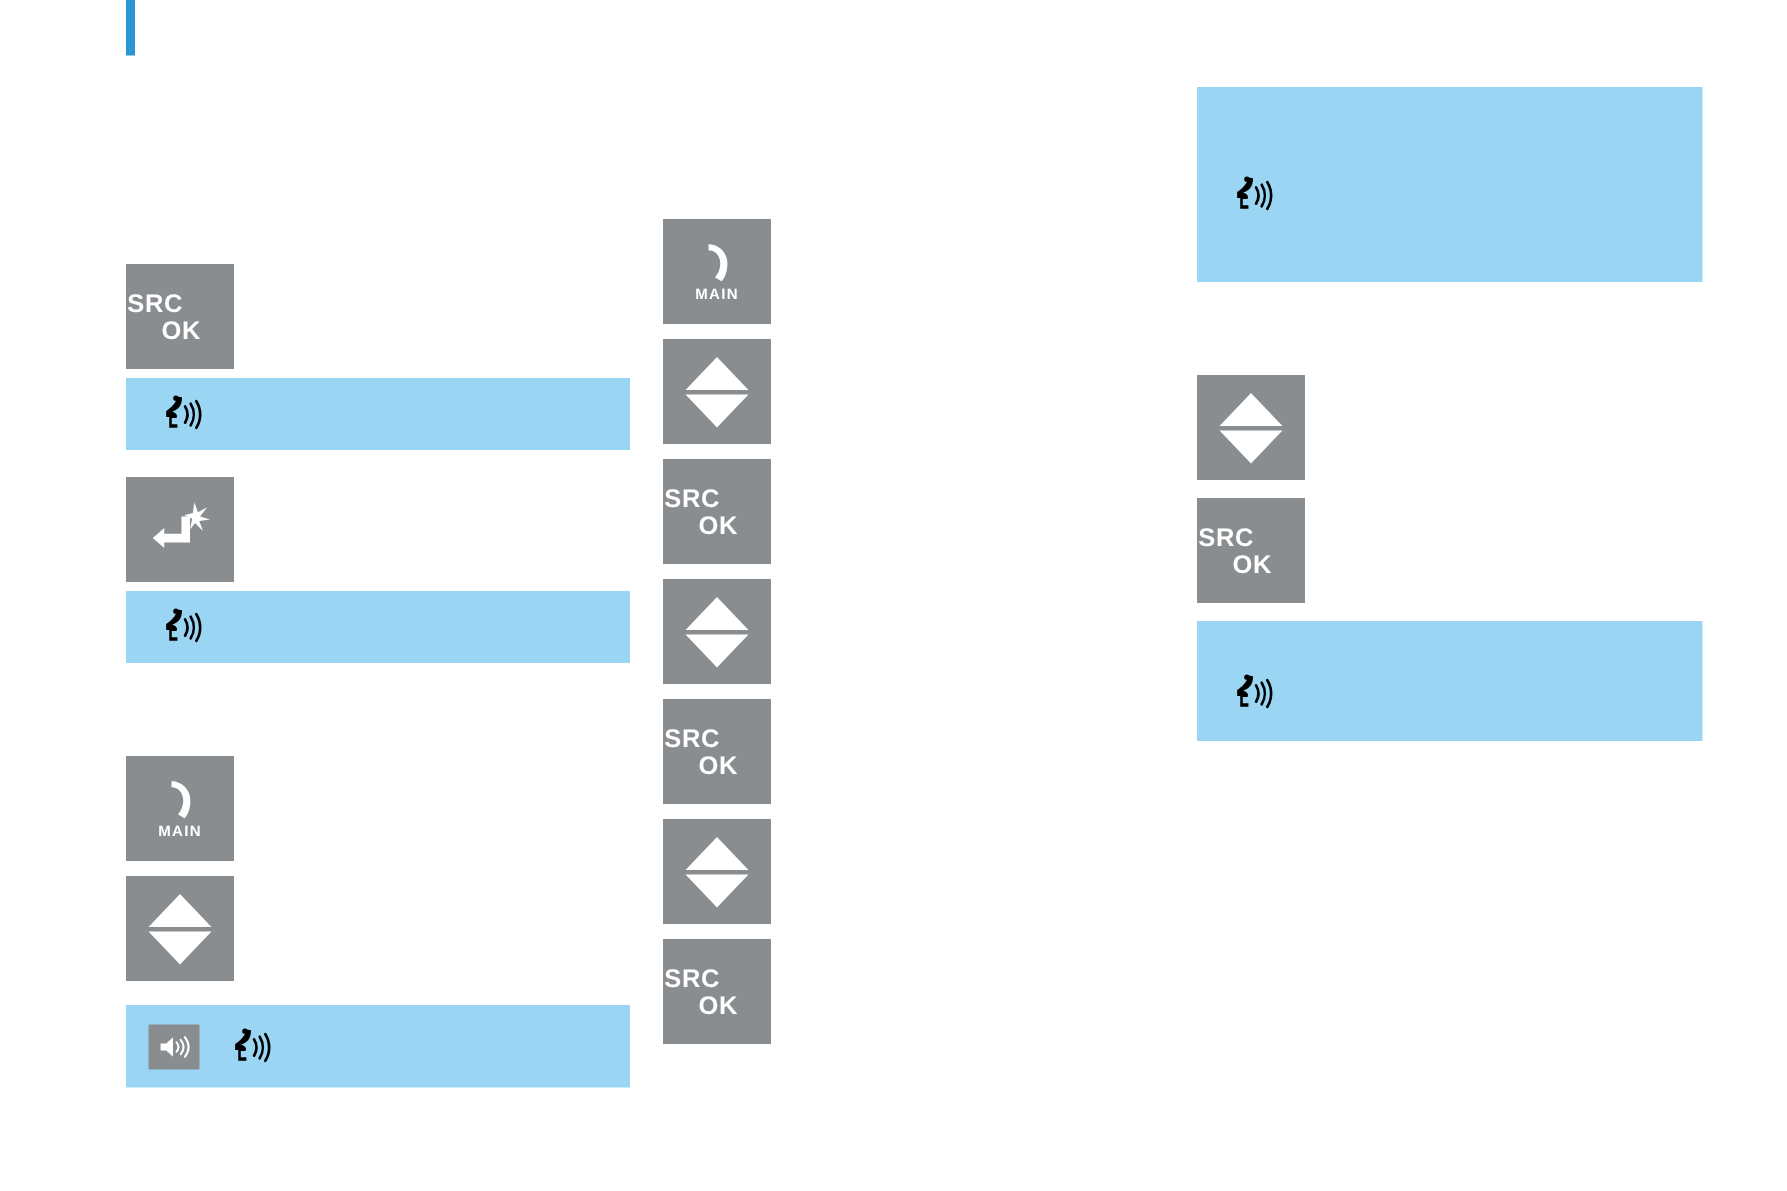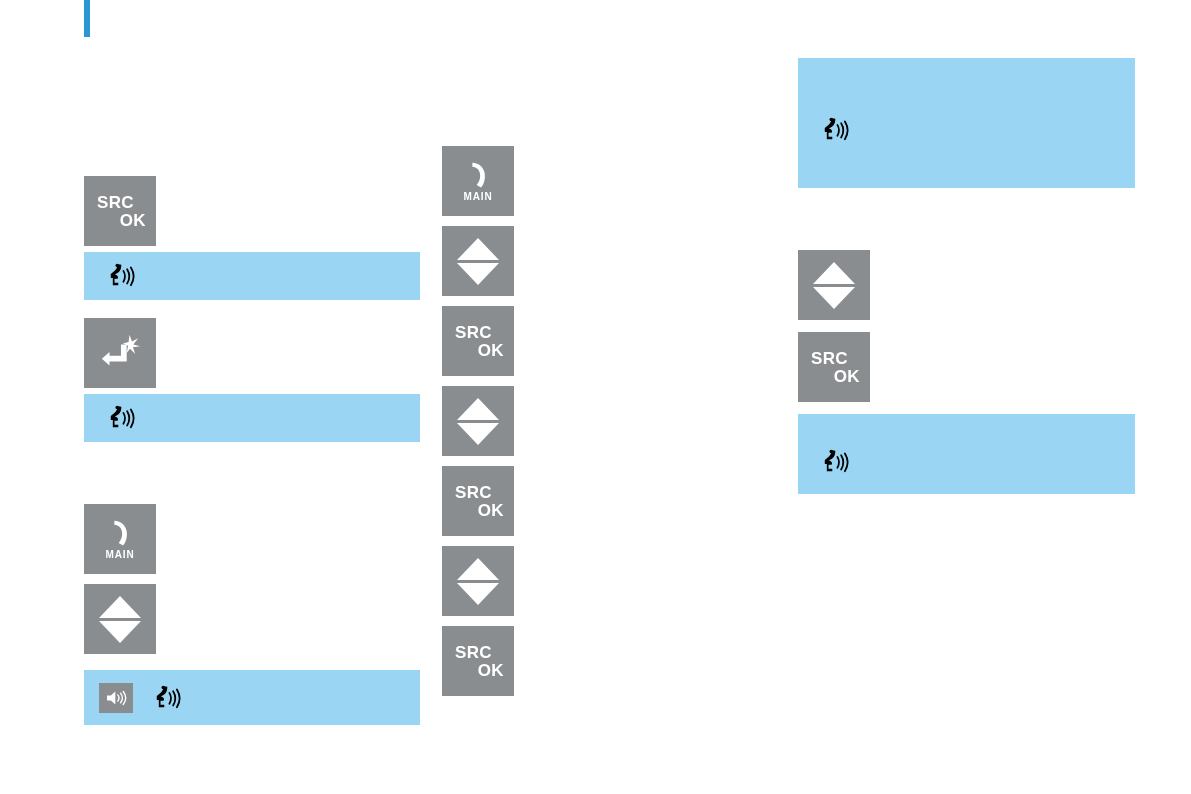--- a/index.html
+++ b/index.html
@@ -33,21 +33,21 @@
     background: #898d90;
     box-sizing: border-box;
   }
 
   
   .key-srcok {
     display: flex;
     flex-direction: column;
     align-items: flex-end;
     justify-content: center;
-    padding-right: 10px;
+    padding-right: 22px;
     color: #ffffff;
     font-weight: bold;
     font-size: 17px;
     line-height: 17px;
     letter-spacing: 0.4px;
   }
   .key-srcok .l1 { margin-right: 12px; }
   .key-srcok .l2 { margin-right: 0px; margin-top: 1px; text-align: center; }
 
   

